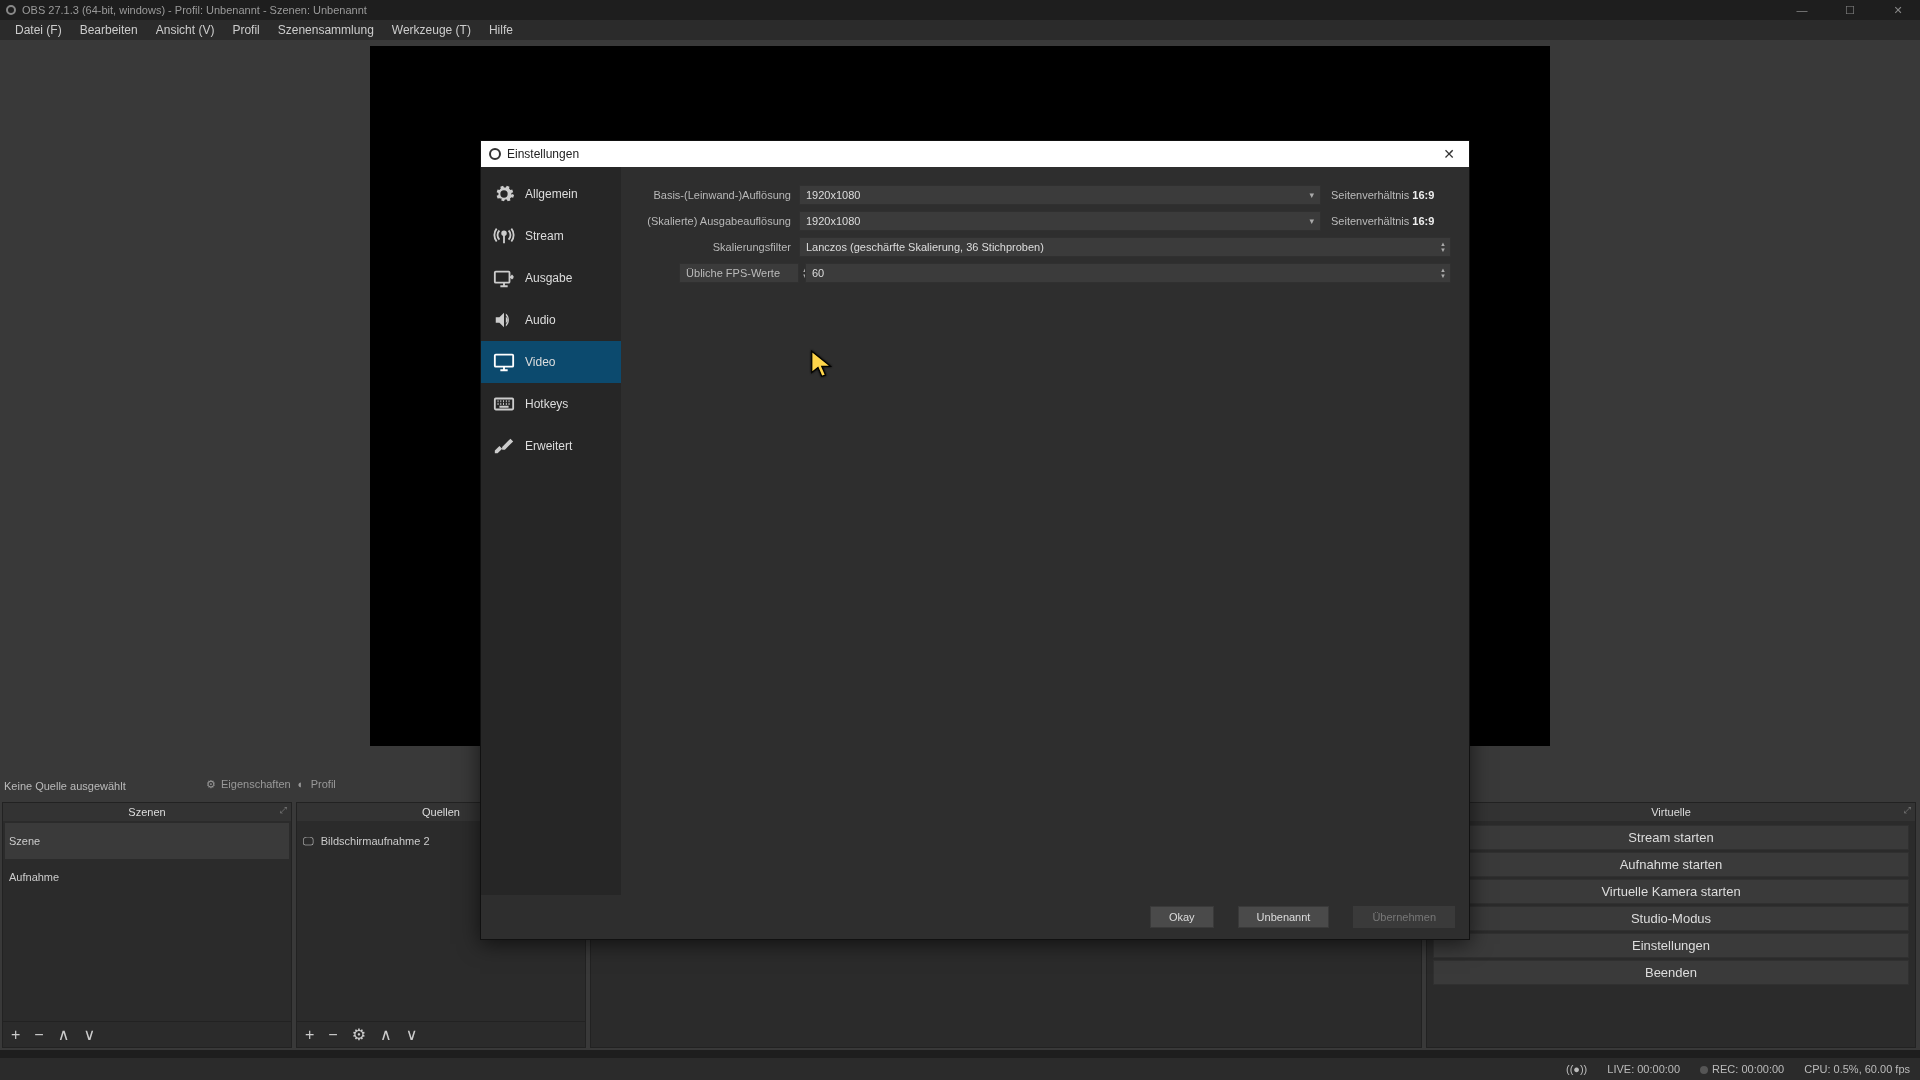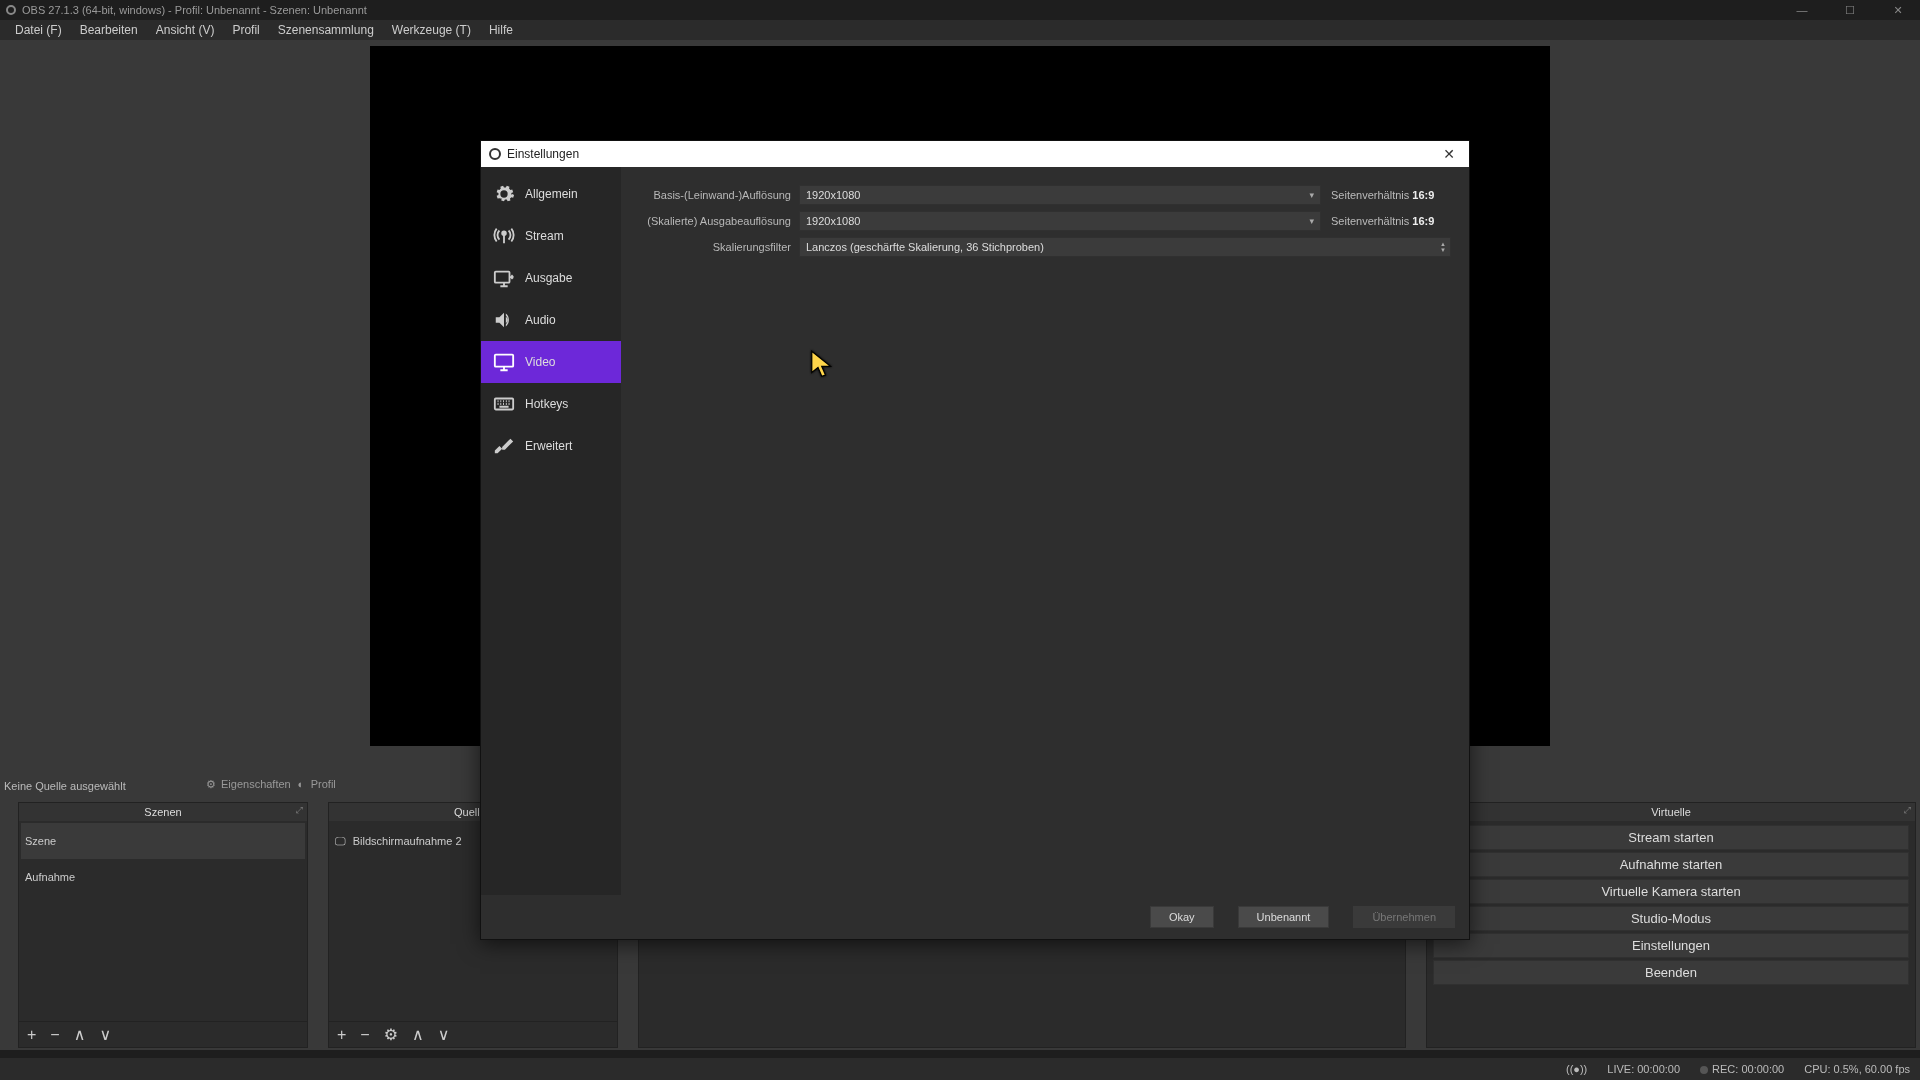--- a/index.html
+++ b/index.html
@@ -18,21 +18,21 @@
 
 .preview-area { background: #393939; position: absolute; top: 40px; left: 0; right: 0; bottom: 260px; display: flex; justify-content: center; }
 .preview-canvas { background: #000; width: 1180px; height: 700px; margin-top: 6px; }
 
 
 .docks { position: absolute; left: 0; right: 0; bottom: 30px; top: 778px; display: flex; background: #393939; }
 .no-source { position: absolute; left: 4px; top: 780px; color: #bbb; font-size: 11px; z-index: 2; }
 .mini-buttons { position: absolute; left: 205px; top: 778px; display: flex; gap: 4px; z-index: 2; color: #999; font-size: 11px; align-items: center; }
 .mini-buttons .mini-icon { width: 12px; height: 12px; display: inline-flex; align-items: center; justify-content: center; }
 
-.dock { background: #2b2b2b; border: 1px solid #222; margin: 24px 2px 2px 18px; position: relative; display: flex; flex-direction: column; }
+.dock { background: #2b2b2b; border: 1px solid #222; margin: 24px 2px 2px 2px; position: relative; display: flex; flex-direction: column; }
 .dock-scenes { width: 290px; }
 .dock-sources { width: 290px; }
 .dock-mixer { flex: 1; }
 .dock-controls { width: 490px; margin-right: 4px; }
 .dock-header { background: #333; color: #ddd; font-size: 11px; padding: 3px 6px; text-align: center; position: relative; }
 .dock-header .popout { position: absolute; right: 4px; top: 2px; color: #888; font-size: 9px; }
 .dock-body { flex: 1; padding: 2px; color: #ccc; font-size: 11px; overflow: hidden; }
 .dock-body .item { padding: 12px 4px; }
 .dock-body .item.sel { background: #3a3a3a; }
 .dock-toolbar { height: 26px; display: flex; align-items: center; gap: 14px; padding: 0 8px; font-size: 16px; color: #ccc; border-top: 1px solid #222; }
@@ -46,21 +46,21 @@
 
 
 .dialog { position: absolute; left: 480px; top: 140px; width: 990px; height: 800px; background: #2e2e2e; border: 1px solid #111; box-shadow: 0 4px 20px rgba(0,0,0,0.6); display: flex; flex-direction: column; z-index: 100; }
 .dialog-title { height: 26px; background: #fff; color: #222; display: flex; align-items: center; padding: 0 8px; font-size: 12px; }
 .dialog-title .logo2 { width: 12px; height: 12px; border: 2px solid #333; border-radius: 50%; margin-right: 6px; display: inline-block; }
 .dialog-title .close { margin-left: auto; font-size: 14px; color: #333; padding: 0 6px; }
 
 .dialog-body { flex: 1; display: flex; }
 .sidebar { width: 140px; background: #262626; padding-top: 6px; }
 .side-item { display: flex; align-items: center; gap: 10px; padding: 10px 12px; color: #ddd; font-size: 12px; }
-.side-item.selected { background: #6d28d9; }
+.side-item.selected { background: #0c4a6e; }
 .side-icon { width: 22px; height: 22px; display: flex; align-items: center; justify-content: center; color: #ccc; }
 
 .settings-pane { flex: 1; padding: 18px 18px; color: #ccc; font-size: 11px; }
 .row { display: flex; align-items: center; margin-bottom: 6px; }
 .row .label { width: 160px; text-align: right; padding-right: 8px; color: #b8b8b8; }
 .row .combo { flex: 1; background: #3b3b3b; border: 1px solid #303030; height: 20px; display: flex; align-items: center; padding: 0 6px; position: relative; color: #ddd; }
 .row .combo .chev { position: absolute; right: 6px; color: #aaa; font-size: 9px; }
 .row .spinstack { position: absolute; right: 4px; display: flex; flex-direction: column; font-size: 6px; line-height: 6px; color: #aaa; }
 .row .aspect { width: 130px; padding-left: 10px; color: #bbb; white-space: nowrap; }
 .row .aspect b { color: #eee; }
@@ -273,20 +273,37 @@
       <div class="row">
         <div class="label">Skalierungsfilter</div>
         <div class="combo">
           <span>Lanczos (geschärfte Skalierung, 36 Stichproben)</span>
           <span class="spinstack">
               <span>▲</span>
               <span>▼</span>
             </span>
         </div>
       </div>
+      <div class="row">
+        <div class="label" style="width:40px;"></div>
+        <div class="fps-picker">
+          <span>Übliche FPS-Werte</span>
+          <span class="spinstack" style="right:-16px; position:relative; margin-left:6px;">
+              <span>▲</span>
+              <span>▼</span>
+            </span>
+        </div>
+        <div class="combo">
+          <span>60</span>
+          <span class="spinstack">
+              <span>▲</span>
+              <span>▼</span>
+            </span>
+        </div>
+      </div>
     </div>
   </div>
   <div class="dialog-buttons">
     <div class="dlg-btn">Okay</div>
     <div class="dlg-btn">Unbenannt</div>
     <div class="dlg-btn disabled">Übernehmen</div>
   </div>
 </div>
 
 <div class="cursor">

